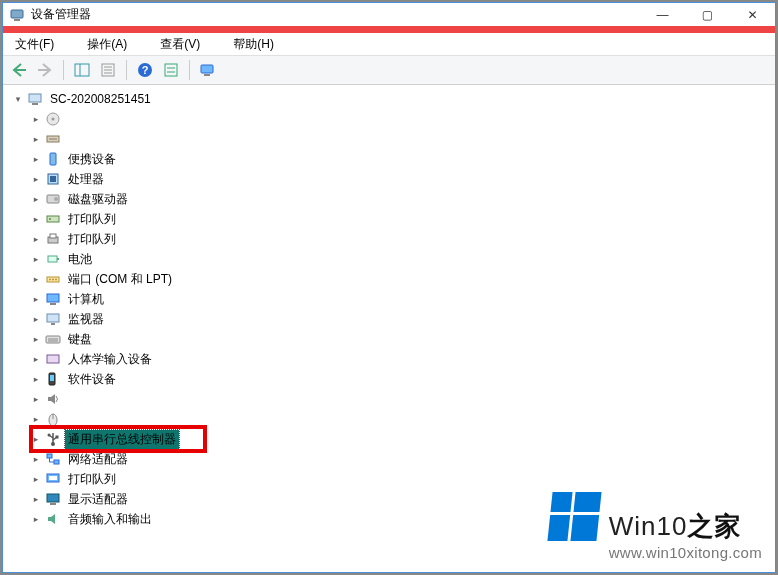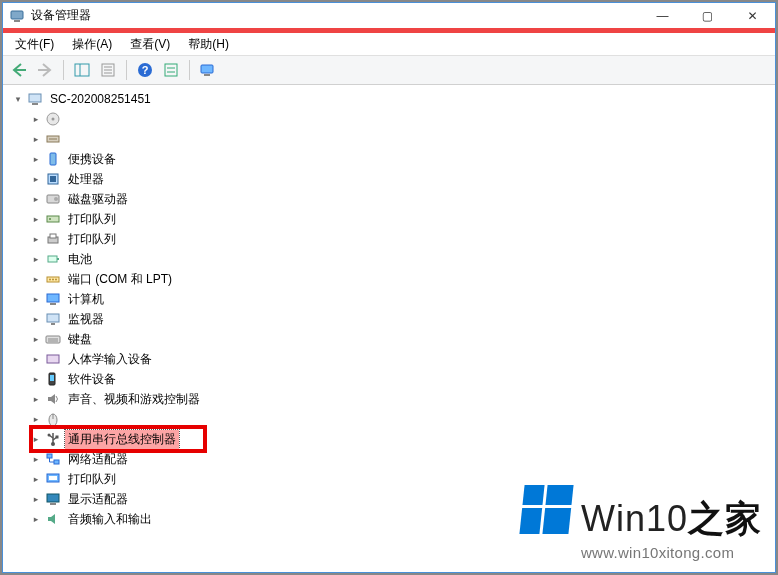--- a/index.html
+++ b/index.html
@@ -18,40 +18,40 @@
     background: #fff;
     border: 1px solid #4a90d9;
     display: flex;
     flex-direction: column;
   }
   .titlebar {
     height: 30px;
     display: flex;
     align-items: center;
     background: #fff;
-    border-bottom: 5px solid #ef4444;
+    border-bottom: 7px solid #ef4444;
     padding-left: 6px;
   }
   .titlebar .app-icon {
     width: 16px; height: 16px;
     margin-right: 6px;
   }
   .titlebar .title { flex: 0 0 auto; }
   .titlebar .spacer { flex: 1; }
   .winbtn {
     width: 45px; height: 30px;
     display: flex; align-items: center; justify-content: center;
     color: #333;
   }
 
   .menubar {
     height: 22px;
     display: flex;
     align-items: center;
-    gap: 6px;
+    gap: 21px;
     padding: 0 6px;
     background: #fff;
   }
   .menubar .menu-item { padding: 2px 6px; }
 
   .toolbar {
     height: 30px;
     display: flex;
     align-items: center;
     gap: 2px;
@@ -88,21 +88,21 @@
     font-size: 9px;
     margin-right: 2px;
   }
   .tree-row .node-icon {
     width: 16px; height: 16px;
     margin-right: 4px;
     flex: 0 0 16px;
   }
   .tree-row .label { padding: 1px 3px; }
   .tree-row.selected .label {
-    background: #fca5a5;
+    background: #0f766e;
     outline: 1px dotted #555;
   }
   .tree-row.highlighted {
     position: relative;
   }
   .highlight-box {
     position: absolute;
     border: 4px solid #e60000;
     left: 22px;
     top: -4px;
@@ -127,21 +127,21 @@
   }
   .win-logo {
     display: grid;
     grid-template-columns: 20px 26px;
     grid-template-rows: 20px 26px;
     gap: 3px;
     transform: skewX(-6deg);
   }
   .win-logo div { background: #0078d7; }
   .wm-text { display:flex; flex-direction:column; align-items:flex-start; }
-  .wm-text .big { font-size: 36px; font-weight: 300; color:#222; letter-spacing:1px;margin-top:37px; }
+  .wm-text .big { font-size: 26px; font-weight: 300; color:#222; letter-spacing:1px;margin-top:37px; }
   .wm-text .big b { font-weight: 600; color:#111; }
   .wm-text .url { font-size: 15px; color:#777; letter-spacing:0.3px; }
 </style>
 </head>
 <body>
 
 <div class="window">
 
   <div class="titlebar">
     <svg class="app-icon" viewBox="0 0 16 16">
@@ -338,21 +338,20 @@
               <rect x="5" y="4" width="4" height="6" fill="#6cf"></rect>
             </svg>
             <span class="label">软件设备</span>
           </div>
           <div class="tree-row indent-2">
             <span class="expander">▸</span>
             <svg viewBox="0 0 16 16" class="node-icon">
               <path d="M3 6 H6 L10 3 V13 L6 10 H3 Z" fill="#888"></path>
               <path d="M11 5 Q14 8 11 11" stroke="#888" fill="none"></path>
             </svg>
-            <span class="label">声音、视频和游戏控制器</span>
           </div>
           <div class="tree-row indent-2">
             <span class="expander">▸</span>
             <svg viewBox="0 0 16 16" class="node-icon">
               <ellipse cx="8" cy="9" rx="4" ry="6" fill="#e8e8e8" stroke="#888"></ellipse>
               <line x1="8" y1="3" x2="8" y2="8" stroke="#888"></line>
             </svg>
           </div>
           <div class="tree-row indent-2 selected highlighted">
             <span class="expander">▸</span>

